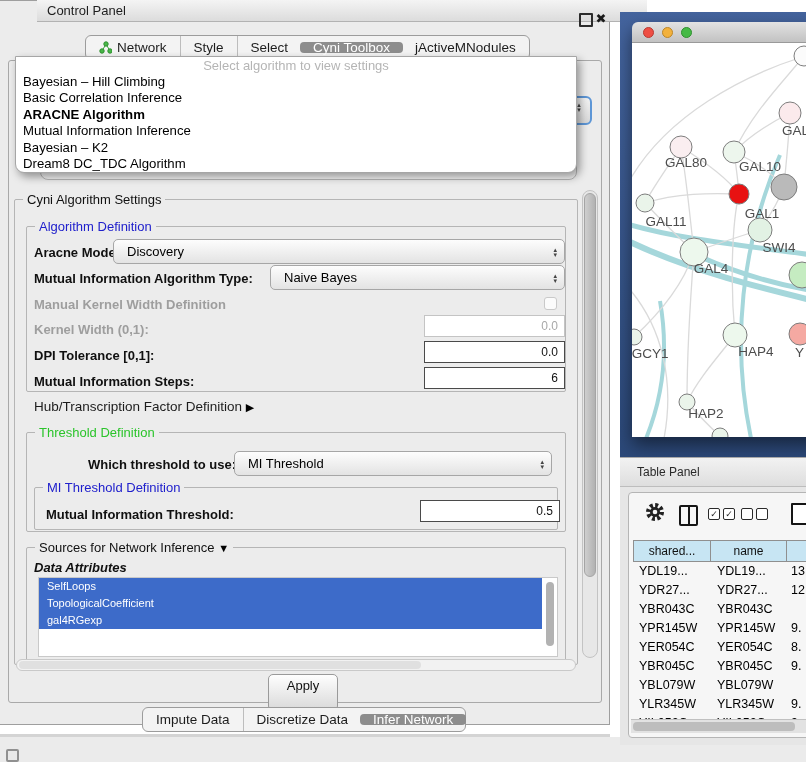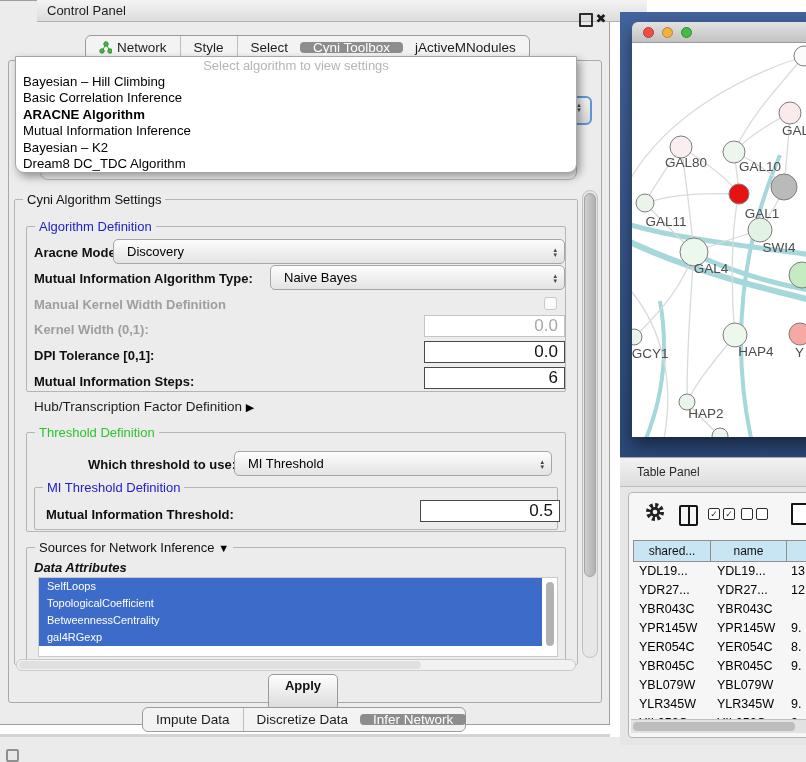--- a/index.html
+++ b/index.html
@@ -34,21 +34,21 @@
   .grp-title{position:absolute;top:-8px;left:8px;background:#ececec;padding:0 4px;font-size:13px;line-height:15px;color:#111;white-space:nowrap;}
   .grp-title.blue{color:var(--title-blue,#2020cc);}
   .grp-title.green{color:var(--title-green,#2bc42b);}
   .lbl{position:absolute;font-size:13px;font-weight:bold;color:#101010;white-space:nowrap;}
   .lbl.dis{color:#9e9e9e;}
   .lbl.plain{font-weight:normal;font-size:13.5px;color:#1c1c1c;}
   .combo{position:absolute;border:1px solid #a6a6a6;border-radius:5px;background:linear-gradient(#fdfdfd,#e3e3e3);display:flex;align-items:center;box-sizing:border-box;}
   .combo .combo-val{flex:1;font-size:13px;padding-left:13px;color:#000;}
   .spin{display:flex;flex-direction:column;align-items:center;margin-right:7px;}
   .spin i{font-style:normal;font-size:7px;line-height:5px;color:#444;}
-  .field{position:absolute;background:#fff;font-size:17px;text-align:right;padding-right:6px;line-height:20px;box-sizing:border-box;border:1px solid #4a4a4a;}
+  .field{position:absolute;background:#fff;font-size:12px;text-align:right;padding-right:6px;line-height:20px;box-sizing:border-box;border:1px solid #4a4a4a;}
   .field.dis{border:1px solid #c4c4c4;color:#a8a8a8;}
   .chk{position:absolute;width:13px;height:13px;border:1px solid #c9c9c9;border-radius:3px;background:#fbfbfb;box-sizing:border-box;}
   .tri{font-size:11px;color:#000;}
   
   .attr-list{left:38px;top:577px;width:520px;height:80px;background:#fff;border:1px solid #c9c9c9;box-sizing:border-box;overflow:hidden;}
   .attr-item{height:17px;line-height:17px;font-size:11px;color:#fff;background:var(--sel-blue,#3d6bc9);padding-left:8px;width:calc(100% - 15px);box-sizing:border-box;}
   .list-thumb{position:absolute;right:3px;top:4px;width:8px;height:64px;background:#b2b2b2;border-radius:4px;}
   
   .v-track{left:582px;top:190px;width:16px;height:468px;background:#e7e7e7;border:1px solid #c3c3c3;border-radius:8px;box-sizing:border-box;}
   .v-thumb{left:584px;top:193px;width:12px;height:384px;background:linear-gradient(90deg,#cfcfcf,#b2b2b2);border:1px solid #a5a5a5;border-radius:6px;box-sizing:border-box;}
@@ -210,28 +210,27 @@
     <span class="grp-title">
       <span>Sources for Network Inference</span>
       <span class="tri"> ▼</span>
     </span>
   </div>
   <span class="lbl" style="left:34px;top:560px;font-style:italic;">Data Attributes</span>
   <div class="abs attr-list" id="attr-list">
     <div class="list-thumb"></div>
   <div class="attr-item">SelfLoops</div>
       <div class="attr-item">TopologicalCoefficient</div>
-      <div class="attr-item">BetweennessCentrality</div>
       <div class="attr-item">gal4RGexp</div>
     </div>
   <div class="abs h-track">
       <div class="h-thumb"></div>
     </div>
 
-  <div class="abs btn" style="left:268px;top:674px;width:70px;height:37px;font-weight:bold;">Apply</div>
+  <div class="abs btn" style="left:268px;top:674px;width:70px;height:37px;">Apply</div>
 
   <div class="abs tabbar" style="left:142px;top:707px;">
       <div class="tab">
         <span>Impute Data</span>
       </div>
       <div class="tab">
         <span>Discretize Data</span>
       </div>
       <div class="tab sel">
         <span>Infer Network</span>

